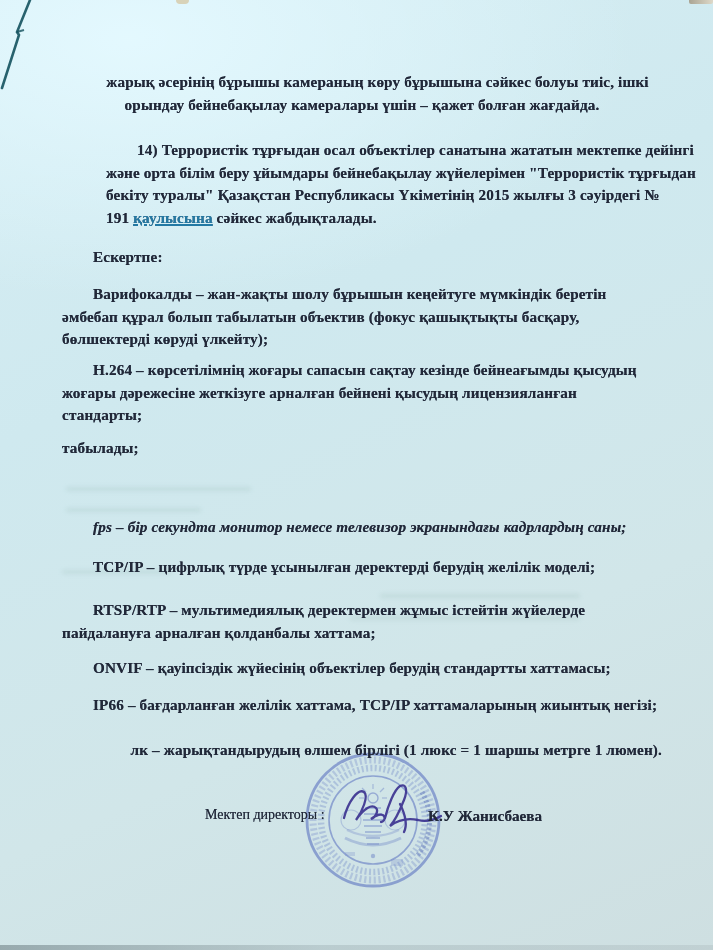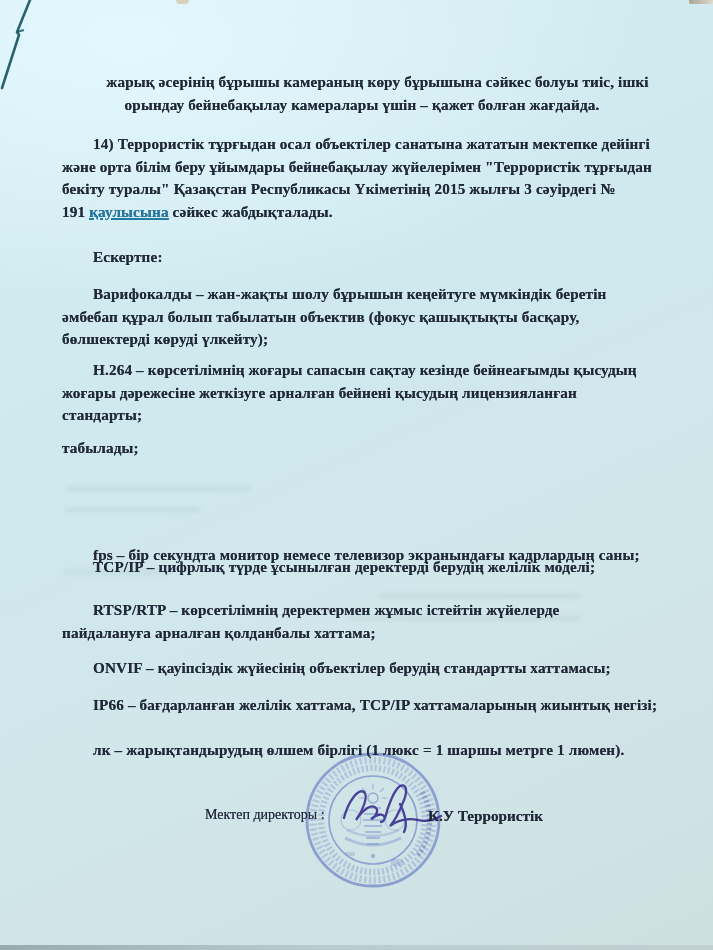--- a/index.html
+++ b/index.html
@@ -13,31 +13,31 @@
   
   .para{
     position:absolute;left:62px;width:600px;
     color:#212838;font-weight:bold;font-size:15.2px;line-height:22.5px;
     letter-spacing:.15px;text-shadow:0 0 .45px rgba(32,42,66,.75);
   }
   .line{white-space:nowrap;}
   .line.indent{padding-left:31px;}
   .doc-link{color:#2279a4;text-decoration:underline;text-decoration-thickness:1.5px;cursor:pointer;}
   .para-intro{top:71px;text-align:center;}
-  .para-item-14{top:133px;}
+  .para-item-14{top:139px;margin-left:44px;}
   .para-eskertpe{top:246px;}
   .para-def-varifocal{top:283px;}
   .para-def-h264{top:359px;}
   .para-def-mjpeg{top:437px;}
-  .para-def-fps{top:544px;}
+  .para-def-fps{top:516px;font-style:italic;}
   .para-def-tcpip{top:556px;}
   .para-def-rtsp{top:599px;}
   .para-def-onvif{top:657px;}
   .para-def-ip66{top:694px;}
-  .para-def-lk{top:739px;}
+  .para-def-lk{top:739px;text-align:right;}
   
   .footer-label{position:absolute;left:205px;top:807px;color:#212838;font-weight:normal;font-size:14px;white-space:nowrap;text-shadow:0 0 .45px rgba(32,42,66,.75);}
   .footer-name{position:absolute;left:428px;top:807px;color:#212838;font-weight:bold;font-size:15.2px;white-space:nowrap;text-shadow:0 0 .45px rgba(32,42,66,.75);}
   .stamp{position:absolute;left:295px;top:742px;width:160px;height:160px;opacity:.82;filter:blur(.35px);}
   .signature{position:absolute;left:338px;top:778px;width:110px;height:60px;filter:blur(.25px);}
   
   .corner-line{position:absolute;left:0;top:0;width:40px;height:100px;}
   .edge-sliver-tr{position:absolute;right:0;top:0;width:24px;height:4px;background:linear-gradient(90deg,#aaa493,#ded9c9);border-radius:0 0 2px 2px;}
   .spot-top{position:absolute;left:176px;top:0;width:13px;height:4px;background:#d6c9a6;border-radius:0 0 4px 4px;opacity:.8;}
   .bottom-edge{position:absolute;left:0;bottom:0;width:100%;height:5px;
@@ -129,21 +129,21 @@
     <div class="para para-def-mjpeg">
       <div class="line">табылады;</div>
     </div>
     <div class="para para-def-fps">
       <div class="line indent">fps – бір секундта монитор немесе телевизор экранындағы кадрлардың саны;</div>
     </div>
     <div class="para para-def-tcpip">
       <div class="line indent">TCP/IP – цифрлық түрде ұсынылған деректерді берудің желілік моделі;</div>
     </div>
     <div class="para para-def-rtsp">
-      <div class="line indent">RTSP/RTP – көрсетілімнің деректермен жұмыс істейтін жүйелерде</div>
+      <div class="line indent">RTSP/RTP – мультимедиялық деректермен жұмыс істейтін жүйелерде</div>
       <div class="line">пайдалануға арналған қолданбалы хаттама;</div>
     </div>
     <div class="para para-def-onvif">
       <div class="line indent">ONVIF – қауіпсіздік жүйесінің объектілер берудің стандартты хаттамасы;</div>
     </div>
     <div class="para para-def-ip66">
       <div class="line indent">IP66 – бағдарланған желілік хаттама, TCP/IP хаттамаларының жиынтық негізі;</div>
     </div>
     <div class="para para-def-lk">
       <div class="line indent">лк – жарықтандырудың өлшем бірлігі (1 люкс = 1 шаршы метрге 1 люмен).</div>
@@ -151,13 +151,13 @@
   </div>
 
 <div class="footer-label">Мектеп директоры :</div>
 <svg class="signature" viewBox="0 0 110 60">
   <g fill="none" stroke="#3c3391" stroke-width="2.3" stroke-linecap="round" opacity=".92">
     <path d="M6,40 C10,24 20,10 26,14 C31,18 24,34 18,42 C26,30 34,26 38,30 C41,33 37,40 33,41 C38,37 44,35 46,38 C48,41 45,44 43,44"></path>
     <path d="M47,40 C50,28 56,12 62,8 C68,5 70,12 66,22 C62,32 56,44 52,48 C60,42 70,40 80,42 C88,44 96,42 103,38"></path>
     <path d="M62,26 C66,34 70,46 66,54"></path>
   </g>
 </svg>
-<div class="footer-name">К.У Террористік</div>
+<div class="footer-name">К.У Жанисбаева</div>
 
 </body></html>

